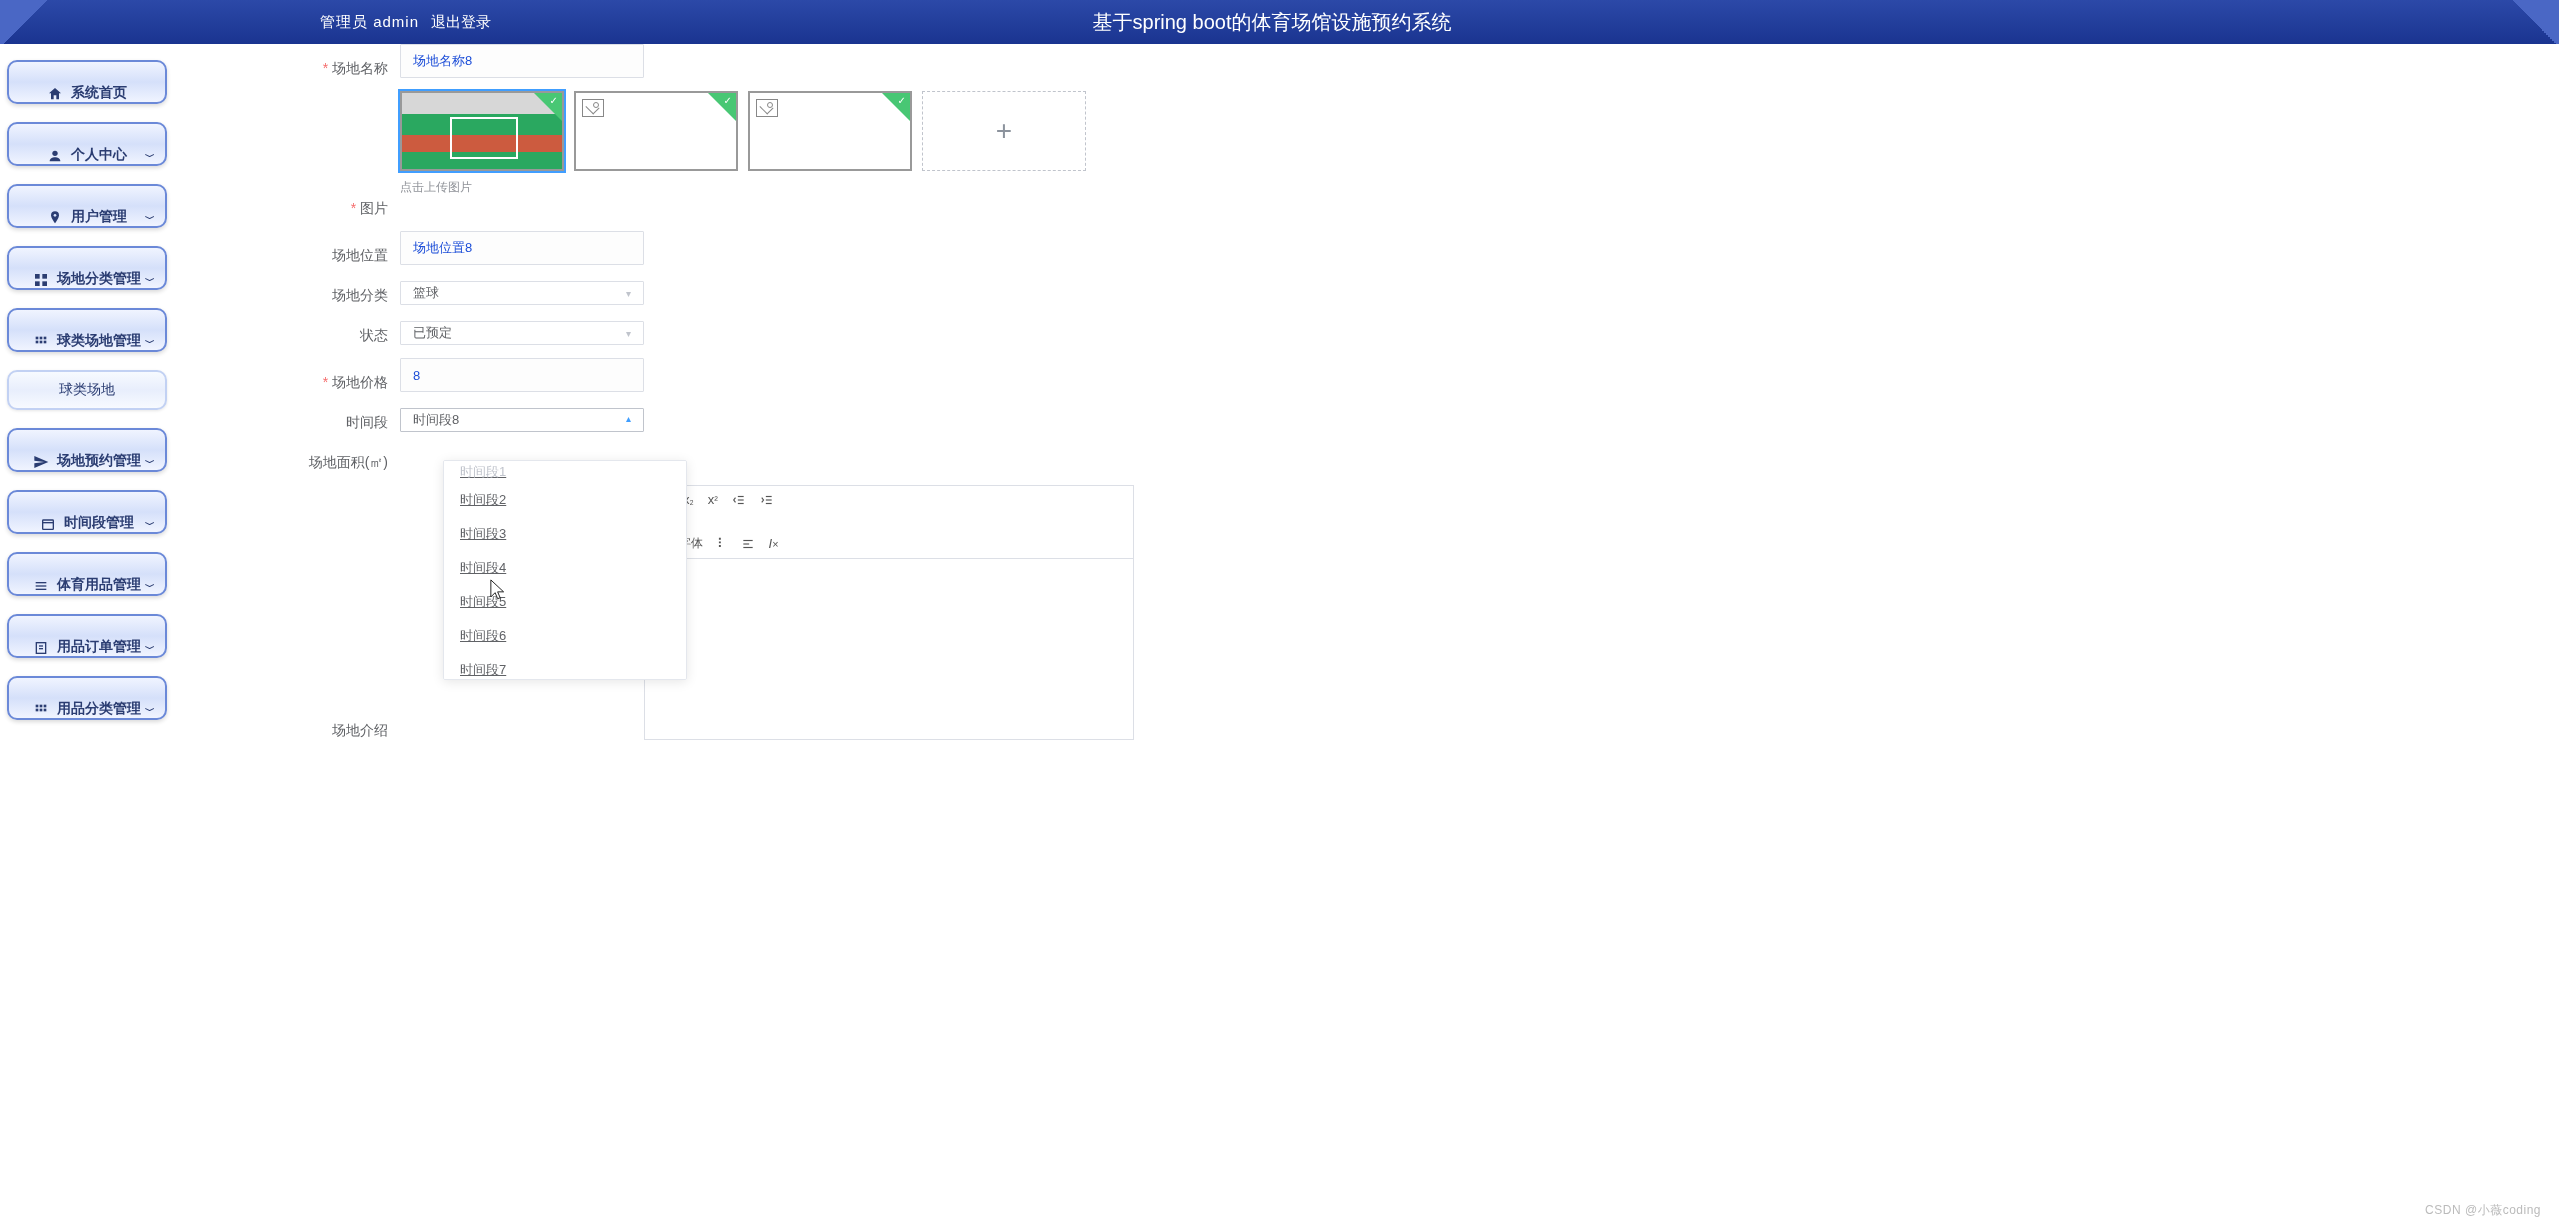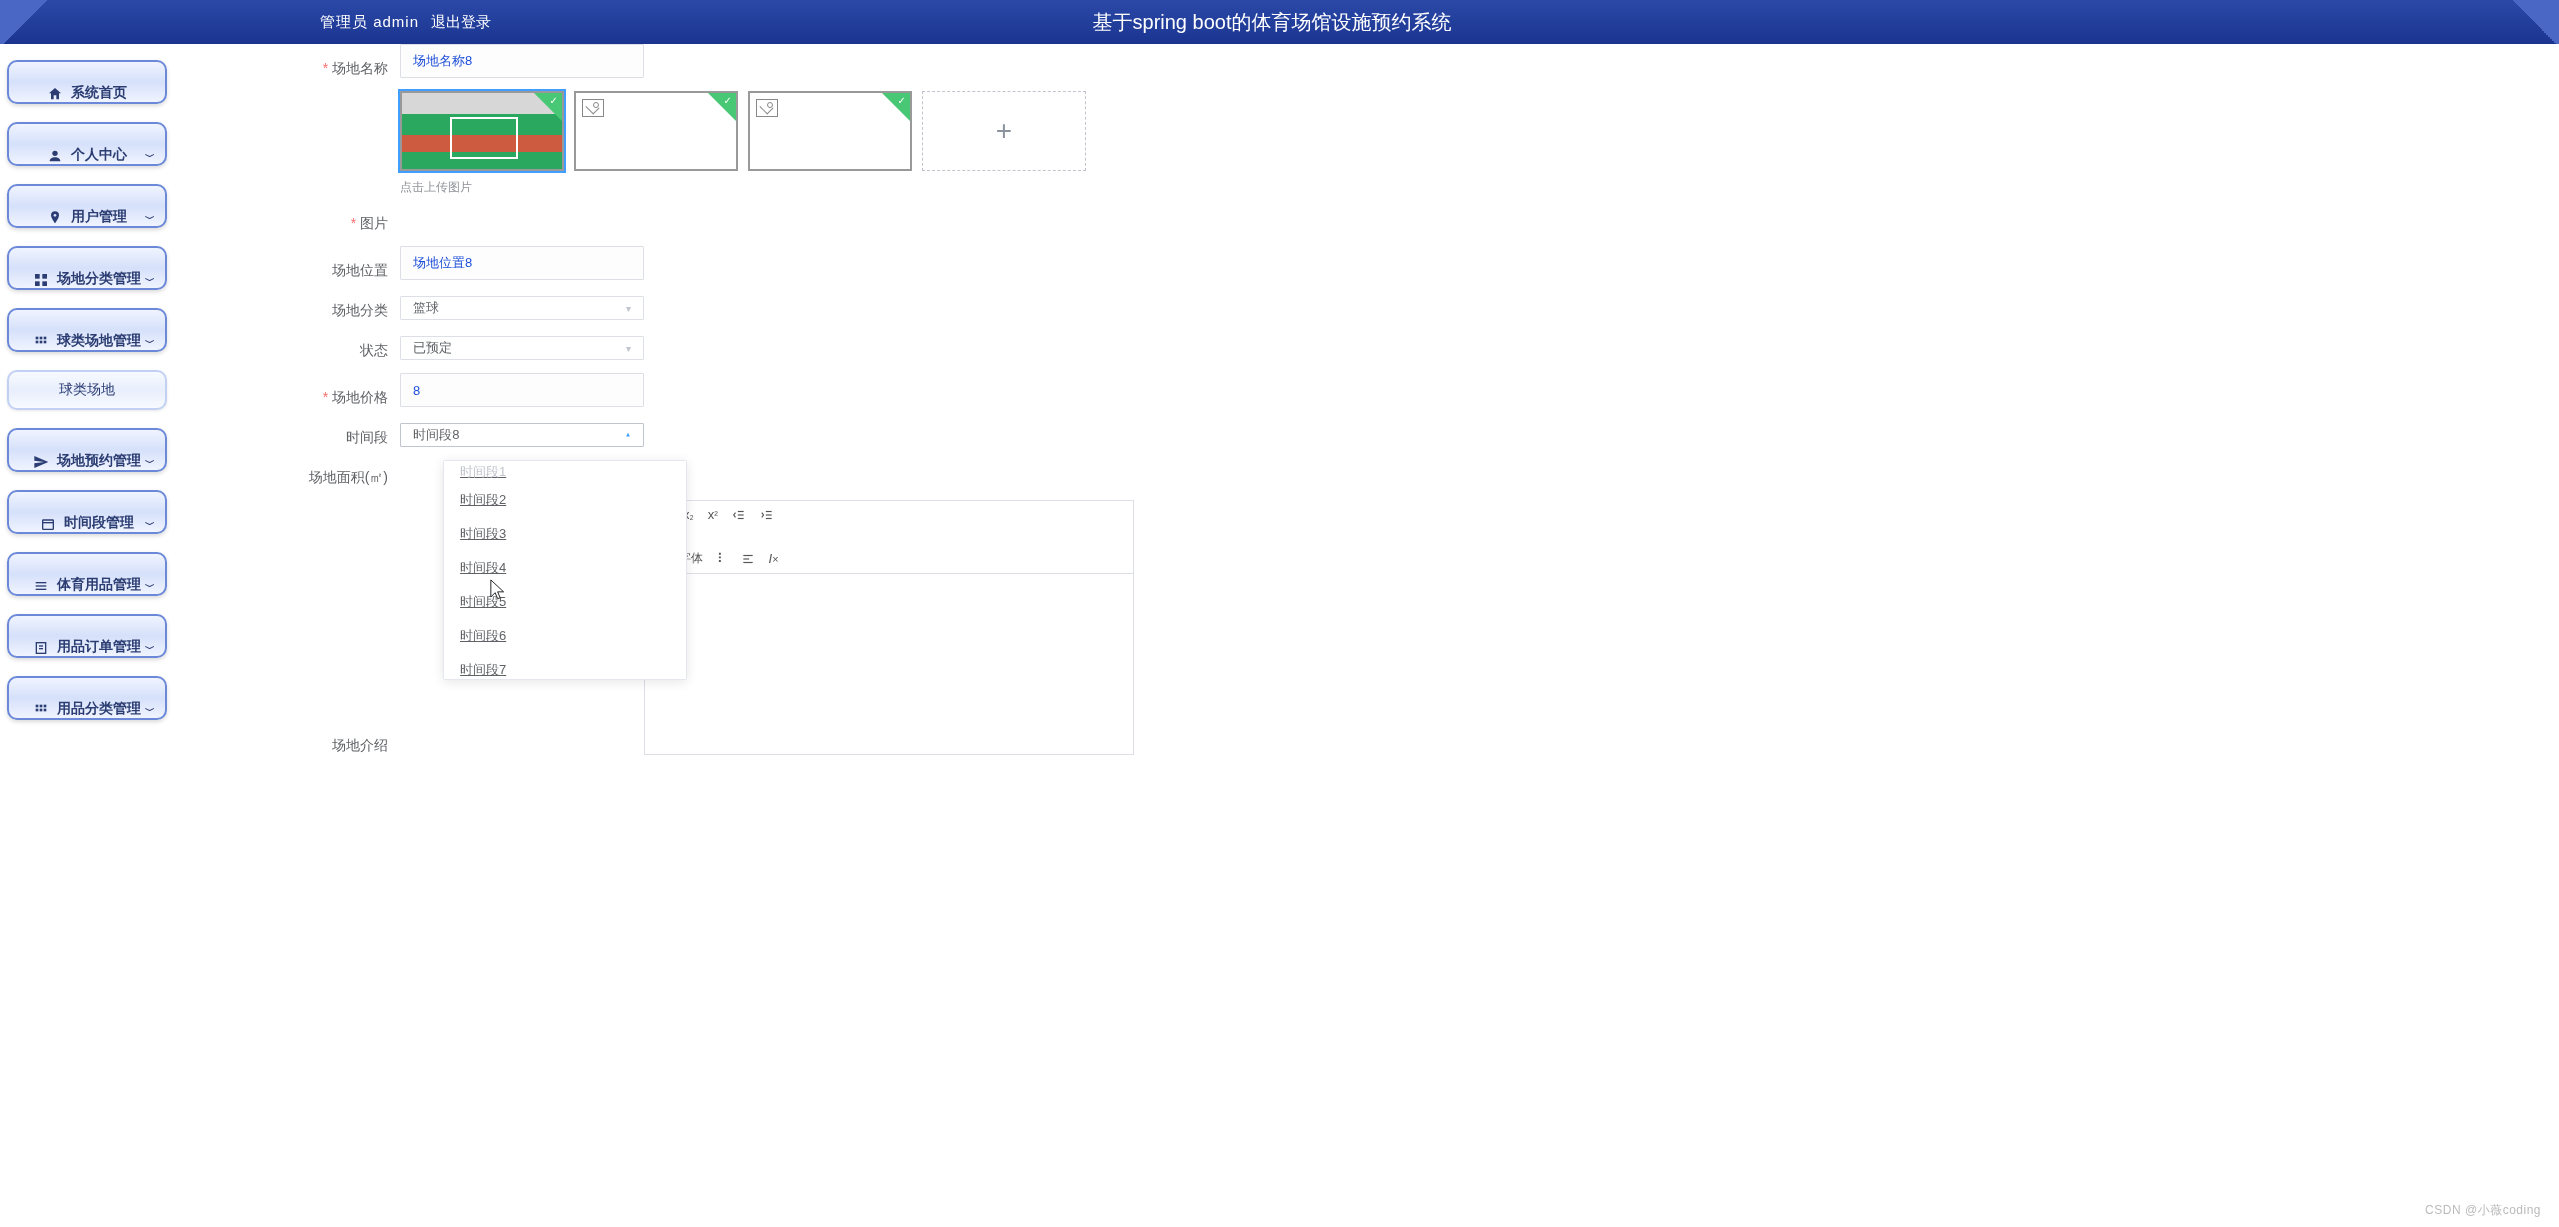--- a/index.html
+++ b/index.html
@@ -23,32 +23,32 @@
 .side-sub { height:40px; margin-bottom:18px; border:2px solid #c2d1f3; border-radius:10px; background:linear-gradient(to bottom,#f7faff,#e8eefc,#f7faff); display:flex; align-items:center; justify-content:center; cursor:pointer; color:#2b3d72; font-size:14px; box-shadow:0 1px 3px rgba(0,0,0,0.1);}
 
 
 .main { position:absolute; left:180px; right:0; top:44px; bottom:0; overflow:auto;}
 .form { margin:0 0 0 90px; }
 .row { display:flex; align-items:flex-end; margin-bottom:13px; }
 .label { width:130px; text-align:right; padding-right:12px; padding-top:9px; color:#606266; font-size:14px; }
 .req::before { content:"* "; color:#f56c6c; }
 .input { width:244px; height:34px; border:1px solid #dcdfe6; background:#fdfdfd; padding:0 12px; font-size:13px; color:#1d4ed8; border-radius:1px; }
 .select { width:244px; height:24px; border:1px solid #dcdfe6; background:#fff; padding:0 12px; font-size:13px; color:#606266; display:flex; align-items:center; justify-content:space-between; cursor:pointer; border-radius:1px;}
-.select.open { border-color:#c0c4cc;font-family:Liberation Mono, monospace; }
+.select.open { border-color:#c0c4cc; }
 .select .arr { font-size:10px; color:#c0c4cc; }
 .select.open .arr { color:#409eff; transform:rotate(180deg);}
 
 
 .imgs { display:flex; gap:10px; }
 .thumb { width:164px; height:80px; border:2px solid #999; position:relative; background:#fff; overflow:hidden;}
 .thumb .corner { position:absolute; top:0; right:0; width:0; height:0; border-top:28px solid #48c774; border-left:28px solid transparent; }
 .thumb .check { position:absolute; top:2px; right:4px; color:#fff; font-size:10px; }
 .sel-border { outline:2px solid #409eff; }
 .thumb-ph { width:164px; height:80px; border:1px dashed #c0c4cc; display:flex; align-items:center; justify-content:center; color:#8c939d; font-size:28px; cursor:pointer;}
-.hint { font-size:12px; color:#909399; margin:8px 0 37px 0;}
+.hint { font-size:12px; color:#909399; margin:8px 0 22px 0;}
 .court { width:100%; height:100%; background:linear-gradient(to bottom,#d7d7d7 0,#d7d7d7 28%, #2aa860 28%, #2aa860 55%, #cc5b3f 55%, #cc5b3f 78%, #2aa860 78%, #2aa860 100%); position:relative;}
 .court::after{ content:""; position:absolute; left:30%; top:32%; width:40%; height:50%; border:2px solid #fff; }
 .broken { width:22px; height:18px; border:1px solid #888; position:absolute; top:6px; left:6px; }
 .broken::before{content:""; position:absolute; left:4px; top:3px; width:10px; height:8px; border:1px solid #888; border-top:none; border-left:none; transform:rotate(45deg);}
 .broken::after{content:""; position:absolute; left:10px; top:2px; width:4px; height:4px; border-radius:50%; border:1px solid #888;}
 
 
 .dropdown { position:absolute; width:244px; background:#fff; border:1px solid #e4e7ed; box-shadow:0 2px 12px rgba(0,0,0,0.1); border-radius:2px; max-height:220px; overflow:auto; z-index:200;text-decoration:underline;}
 .dropdown::-webkit-scrollbar{width:6px;} .dropdown::-webkit-scrollbar-thumb{background:#ddd;border-radius:3px;}
 .dd-item { padding:8px 16px; font-size:13px; color:#606266; cursor:pointer;}

